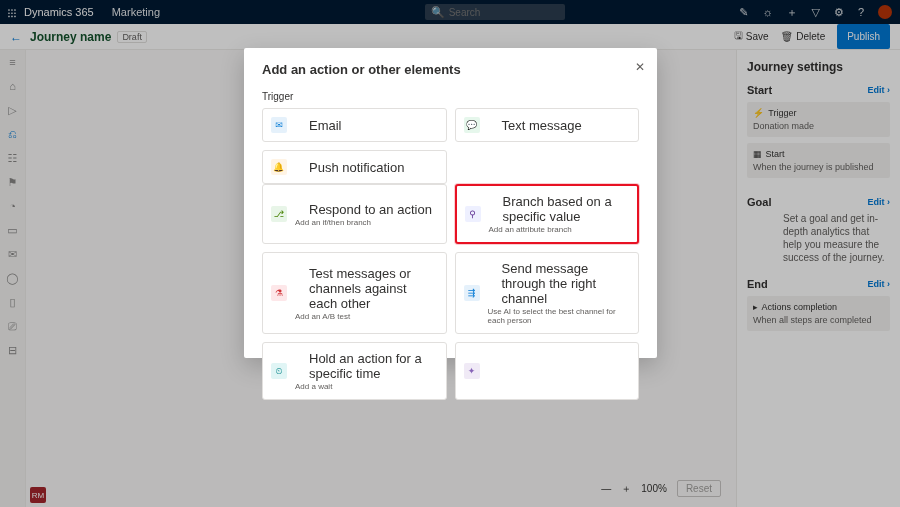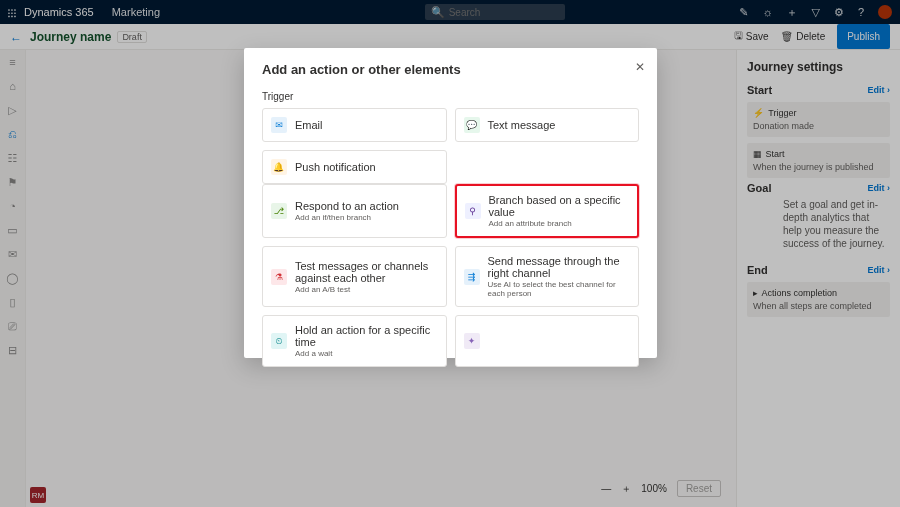--- a/index.html
+++ b/index.html
@@ -42,21 +42,21 @@
 .desc { font-size: 10px; color: #605e5c; margin-top: 4px; line-height: 1.3; margin-left: 36px; }
 .overlay { position: absolute; inset: 0; background: rgba(0,0,0,.25); }
 .modal { position: absolute; left: 244px; top: 48px; width: 413px; height: 310px; background: #fff; border-radius: 2px; box-shadow: 0 8px 24px rgba(0,0,0,.2); padding: 14px 18px; }
 .modal .mtitle { font-size: 13px; font-weight: 600; color: #323130; }
 .modal .close { position: absolute; right: 12px; top: 12px; font-size: 12px; color: #605e5c; }
 .modal .group { font-size: 10px; color: #323130; margin-top: 14px; margin-bottom: 6px; }
 .grid { display: grid; grid-template-columns: 1fr 1fr; gap: 8px; }
 .tilecard { border: 1px solid #e1dfdd; border-radius: 3px; padding: 8px 8px; display: flex; gap: 8px; align-items: center; min-height: 30px; background:#fff;}
 .tilecard.highlight { border: 2px solid #e81123; box-shadow: 0 0 0 1px rgba(232,17,35,.2); }
 .tilecard .ic { width: 16px; height: 16px; border-radius: 2px; display:flex; align-items:center; justify-content:center; font-size:9px; flex-shrink:0;}
-.tilecard .tt .l1 { font-size: 11px; color: #323130; }
+.tilecard .tt .l1 { font-size: 13px; color: #323130; margin-left: 14px; }
 .tilecard .tt .l2 { font-size: 8px; color: #605e5c; margin-top: 1px; }
 .userbadge { position:absolute; left:4px; bottom:4px; width:16px; height:16px; background:#a4262c; color:#fff; font-size:8px; display:flex; align-items:center; justify-content:center; border-radius:2px;}
 </style>
 </head>
 <body>
 
 <div class="topbar">
   <div class="waffle">⁝⁝⁝</div>
   <div class="brand">Dynamics 365</div>
   <div class="module">Marketing</div>
@@ -140,21 +140,21 @@
       <div class="sub">Donation made</div>
     </div>
     <div class="card">
       <div class="row">
           <span>▦</span>
           <span>Start</span>
         </div>
       <div class="sub">When the journey is published</div>
     </div>
 
-    <div class="section-head" style="margin-top:4px;">
+    <div class="section-head" style="margin-top:18px;">
       <span class="name">Goal</span>
       <span class="edit"><span>Edit</span> ›</span>
     </div>
     <div class="desc">Set a goal and get in-depth analytics that help you measure the success of the journey.</div>
 
     <div class="section-head" style="margin-top:14px;">
       <span class="name">End</span>
       <span class="edit"><span>Edit</span> ›</span>
     </div>
     <div class="card">

